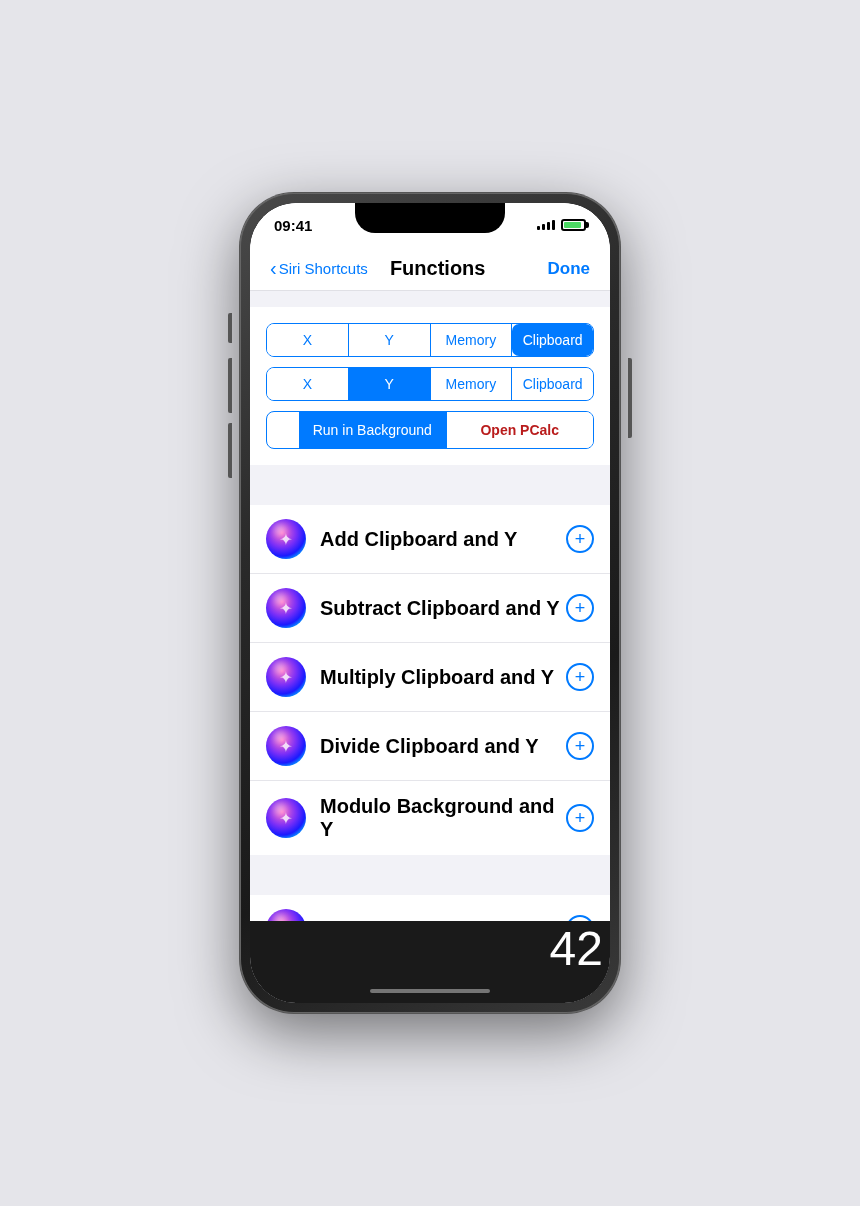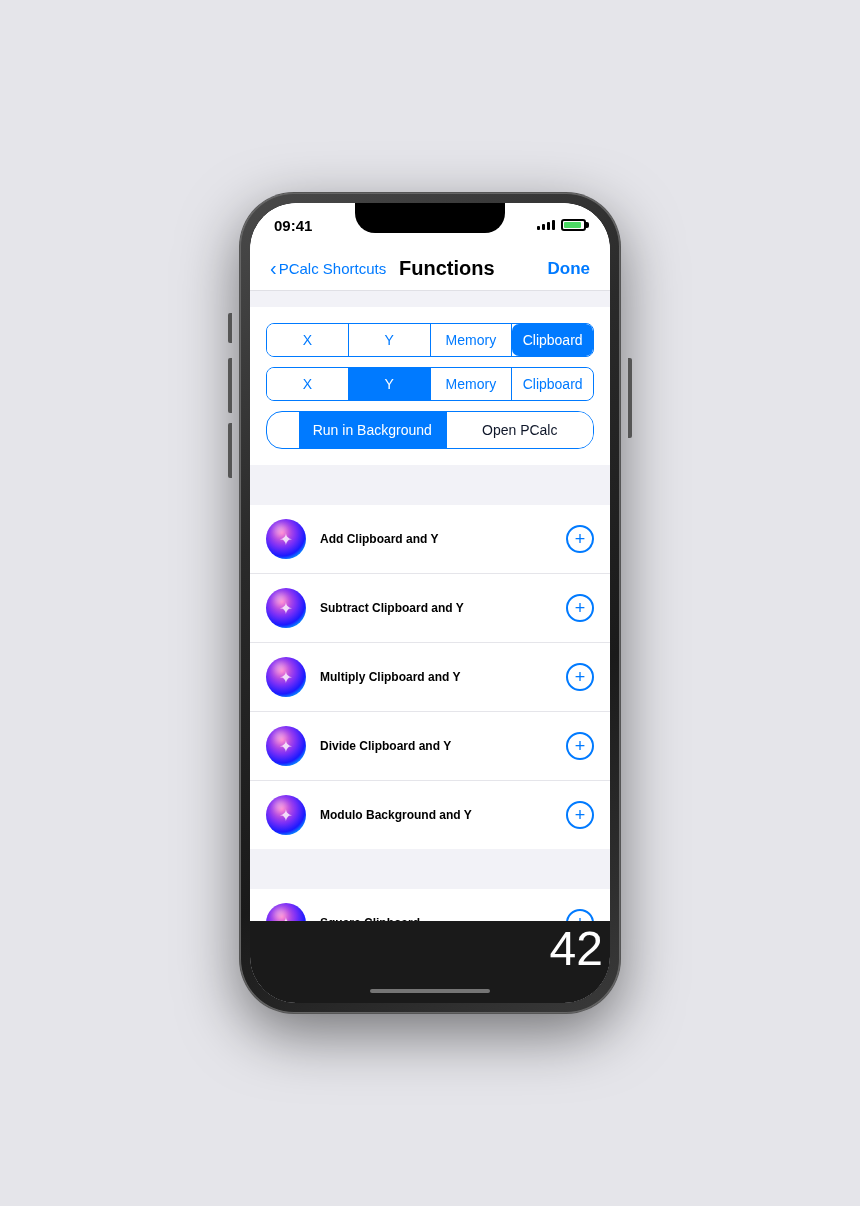--- a/index.html
+++ b/index.html
@@ -183,33 +183,34 @@
       border-radius: 7px;
     }
     .seg-btn.active {
       background: #007aff;
       color: #fff;
       font-weight: 500;
     }
     .action-control {
       display: flex;
       border: 1.5px solid #007aff;
-      border-radius: 16px;
+      border-radius: 8px;
       overflow: hidden;
       padding-left: 32px;
     }
     .action-btn {
       flex: 1;
       padding: 10px 4px;
       text-align: center;
       font-size: 14px;
-      color: #0f172a;
+      color: #b91c1c;
       background: #fff;
       border-right: 1.5px solid #007aff;
       cursor: pointer;
+      font-weight: bold;
     }
     .action-btn:last-child {
       border-right: none;
     }
     .action-btn.active {
       background: #007aff;
       color: #fff;
       font-weight: 500;
     }
     
@@ -257,21 +258,21 @@
       content: '✦';
       position: absolute;
       top: 50%;
       left: 50%;
       transform: translate(-50%, -50%);
       color: rgba(255,255,255,0.8);
       font-size: 16px;
     }
     .item-label {
       flex: 1;
-      font-size: 12px;
+      font-size: 20px;
       font-weight: 600;
       color: #000;
     }
     .plus-circle {
       width: 28px;
       height: 28px;
       border: 2px solid #007aff;
       border-radius: 50%;
       display: flex;
       align-items: center;
@@ -370,21 +371,21 @@
           </div>
           <div class="battery-icon">
             <div class="battery-fill"></div>
           </div>
         </div>
       </div>
 
       <div class="nav-bar">
         <div class="nav-back">
           <span class="nav-back-chevron">‹</span>
-          <span class="nav-back-text">PCalc Shortcuts</span>
+          <span class="nav-back-text">Siri Shortcuts</span>
         </div>
         <span class="nav-title">Functions</span>
         <span class="nav-done">Done</span>
       </div>
 
       <div class="scroll-content">
 
         <div style="height:16px; background:#f2f2f7;"></div>
         <div class="controls-section">
 

